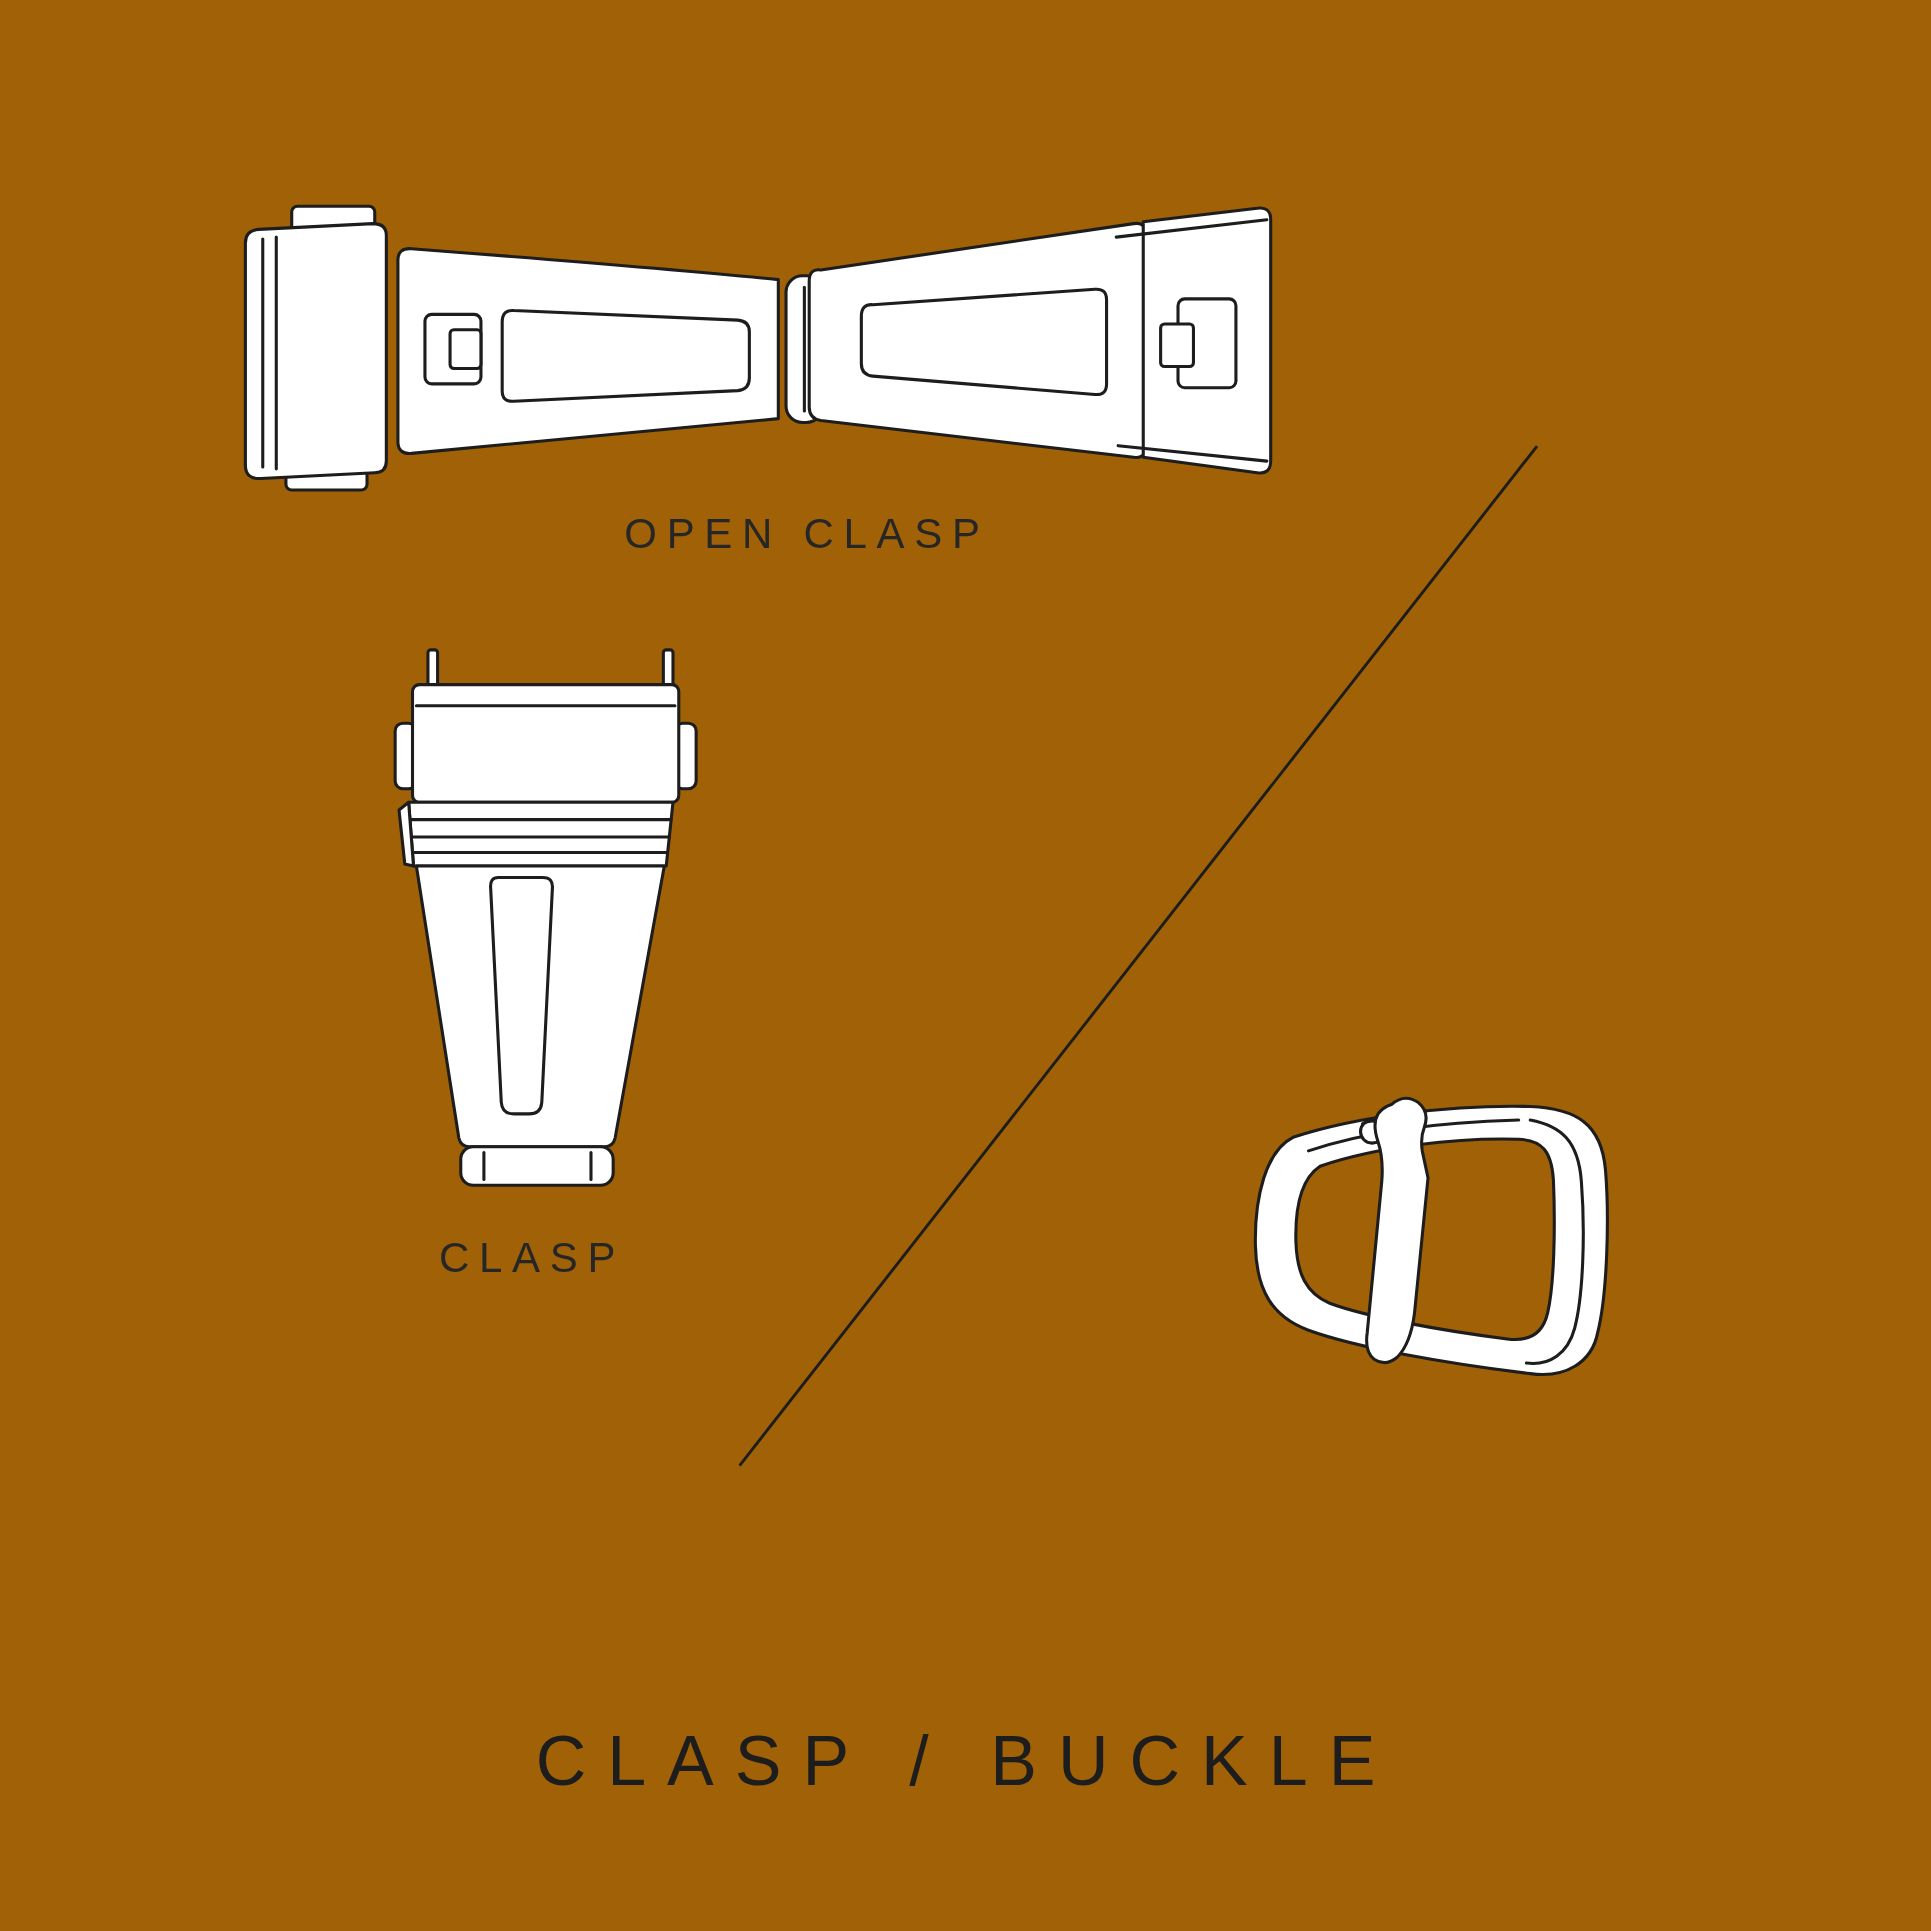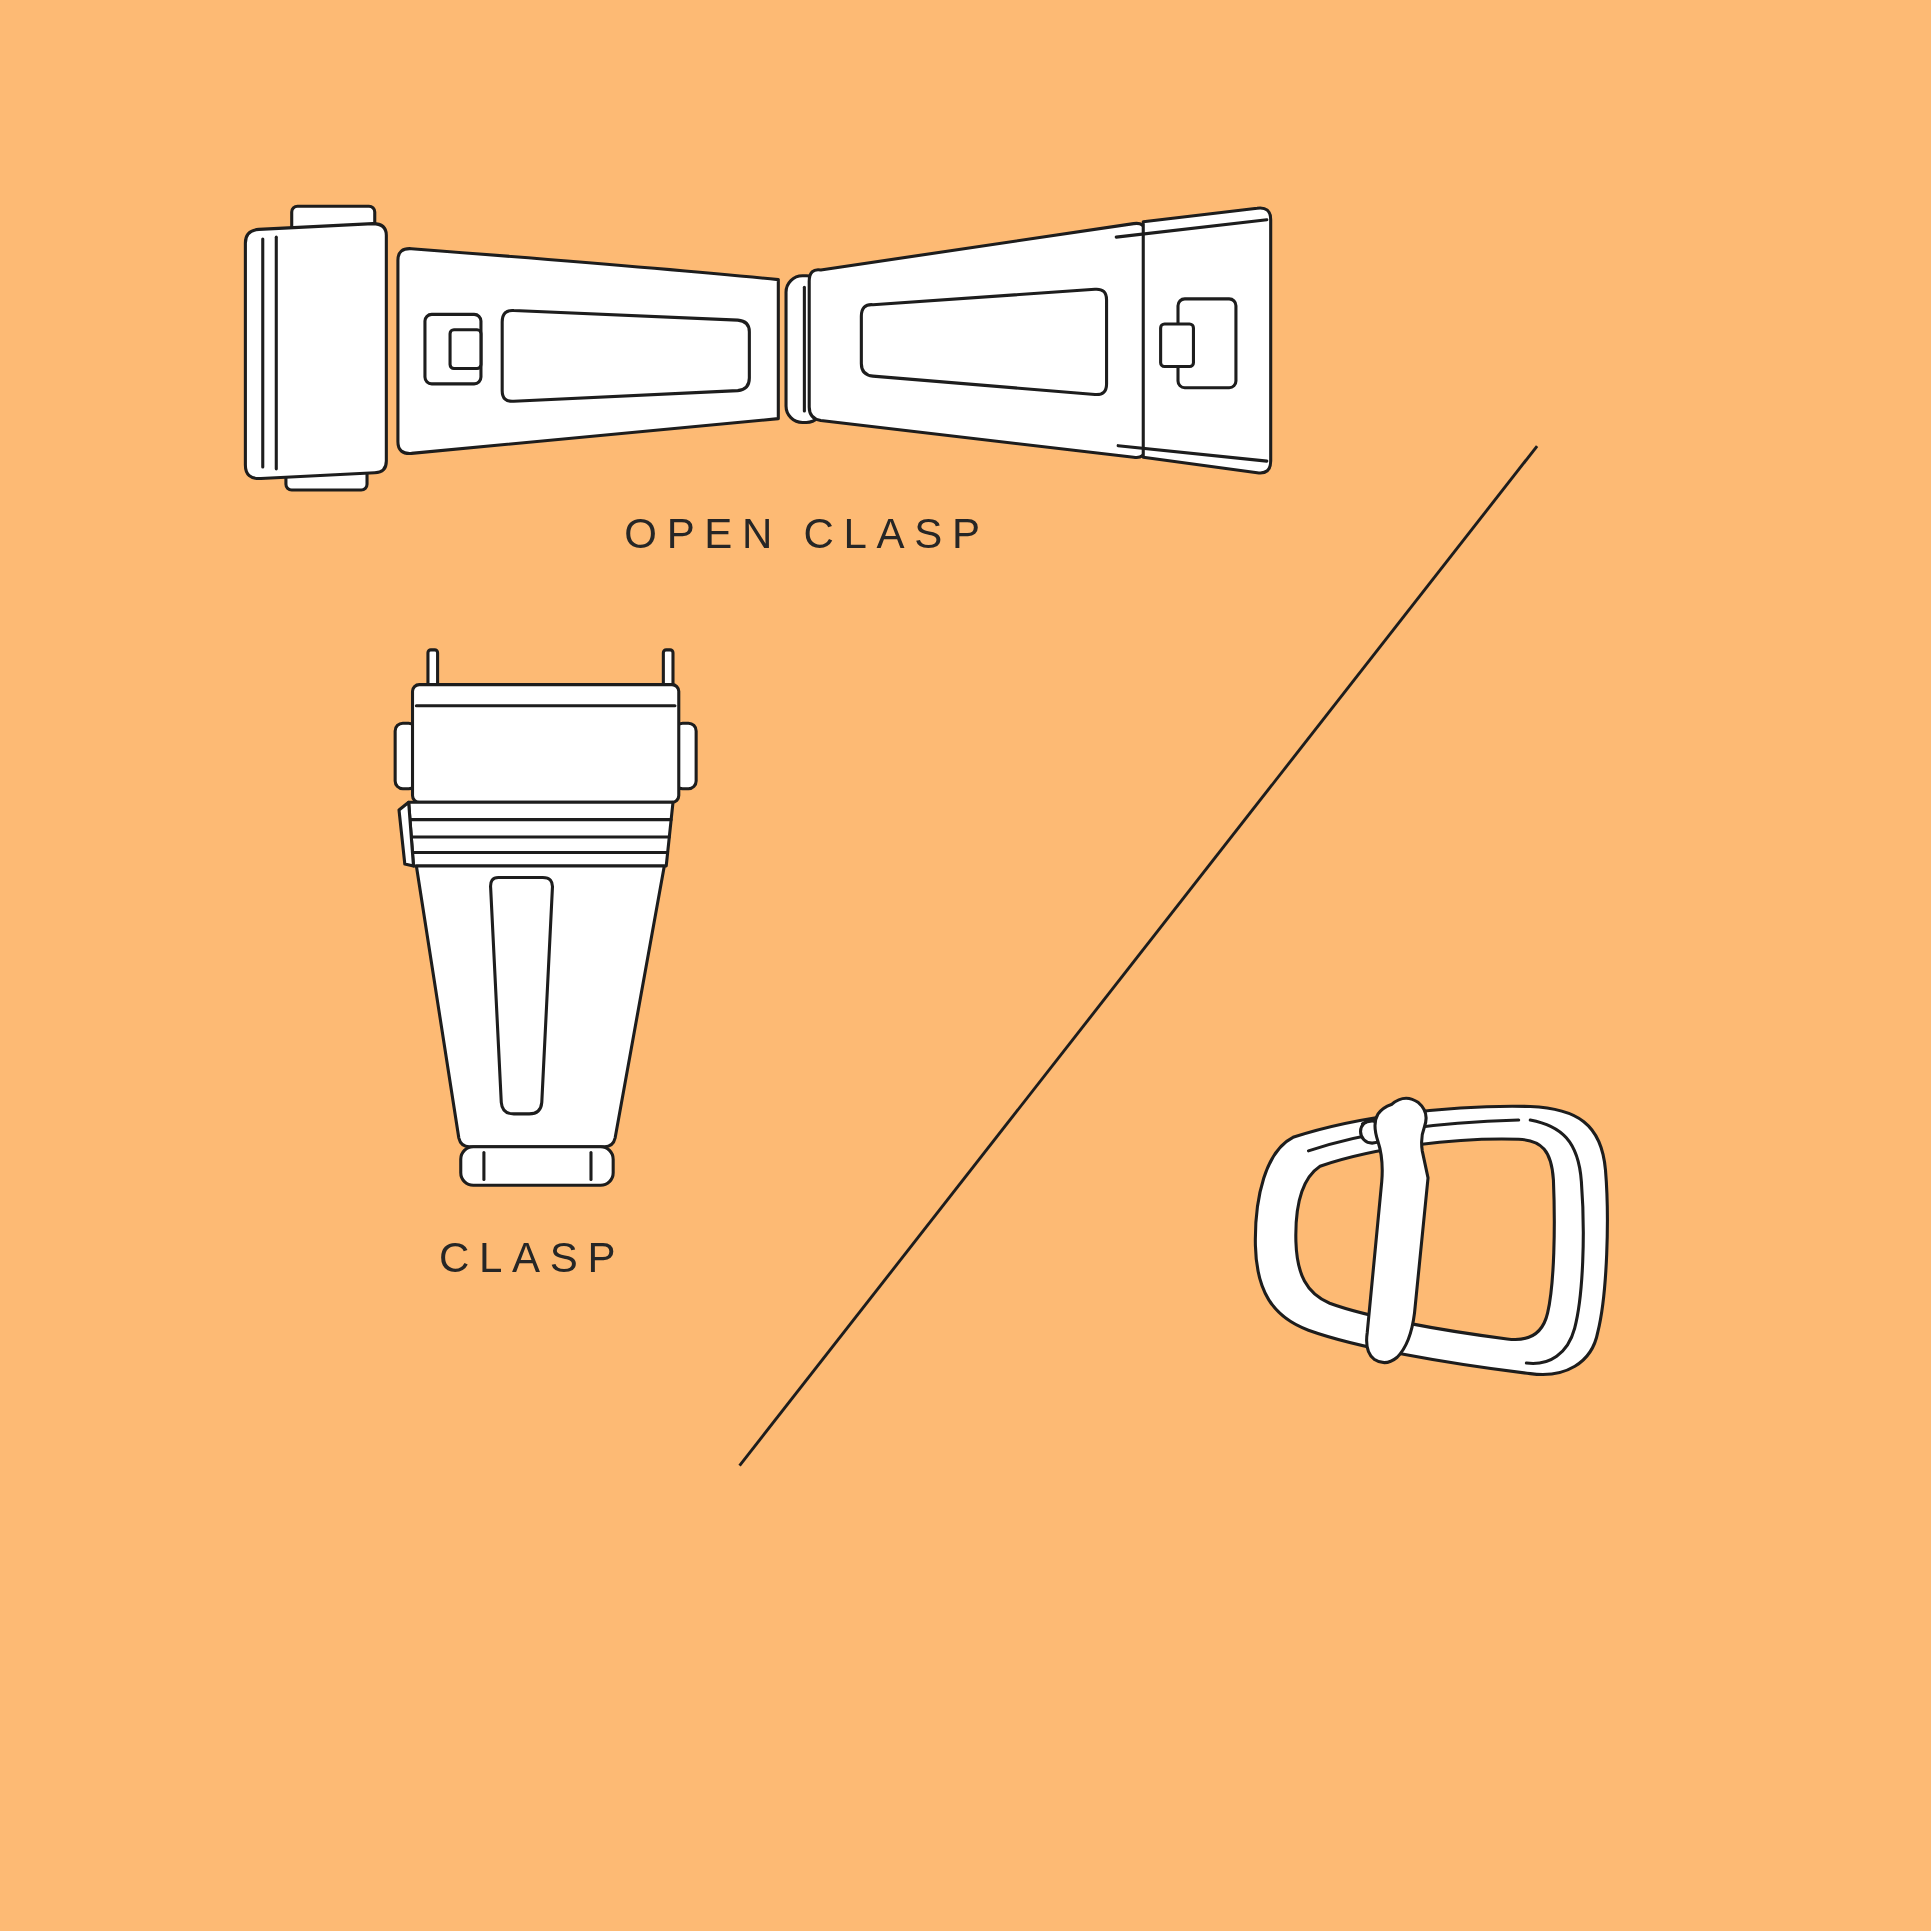--- a/index.html
+++ b/index.html
@@ -5,21 +5,21 @@
   html, body {
     margin: 0;
     padding: 0;
     background: #ffffff;
     font-family: "Liberation Sans", sans-serif;
   }
   .canvas {
     position: relative;
     width: 1931px;
     height: 1931px;
-    background: #fdba74;
+    background: #a16207;
     overflow: hidden;
   }
   .illus {
     position: absolute;
   }
   .label {
     position: absolute;
     transform: translateX(-50%);
     color: #262626;
     font-size: 42px;
@@ -135,15 +135,16 @@
 
       <path class="st" d="M100,72 C160,52 240,42 318,40"></path>
 
       <circle class="ln" cx="166" cy="52" r="12"></circle>
       <path class="st" d="M156,44 Q166,38 176,44"></path>
 
       <path class="ln" d="M186,24 Q200,12 214,22 Q226,32 220,48 Q216,58 218,72 L224,100 L210,240 Q206,272 192,286 Q180,296 168,288 Q158,280 161,260 L176,104 Q178,80 172,62 Q166,44 172,34 Q177,27 186,24 Z"></path>
     </g>
   </svg>
 
+  <div class="title" style="left:966px; top:1721px;">CLASP / BUCKLE</div>
 
 </div>
 
 
 </body></html>

